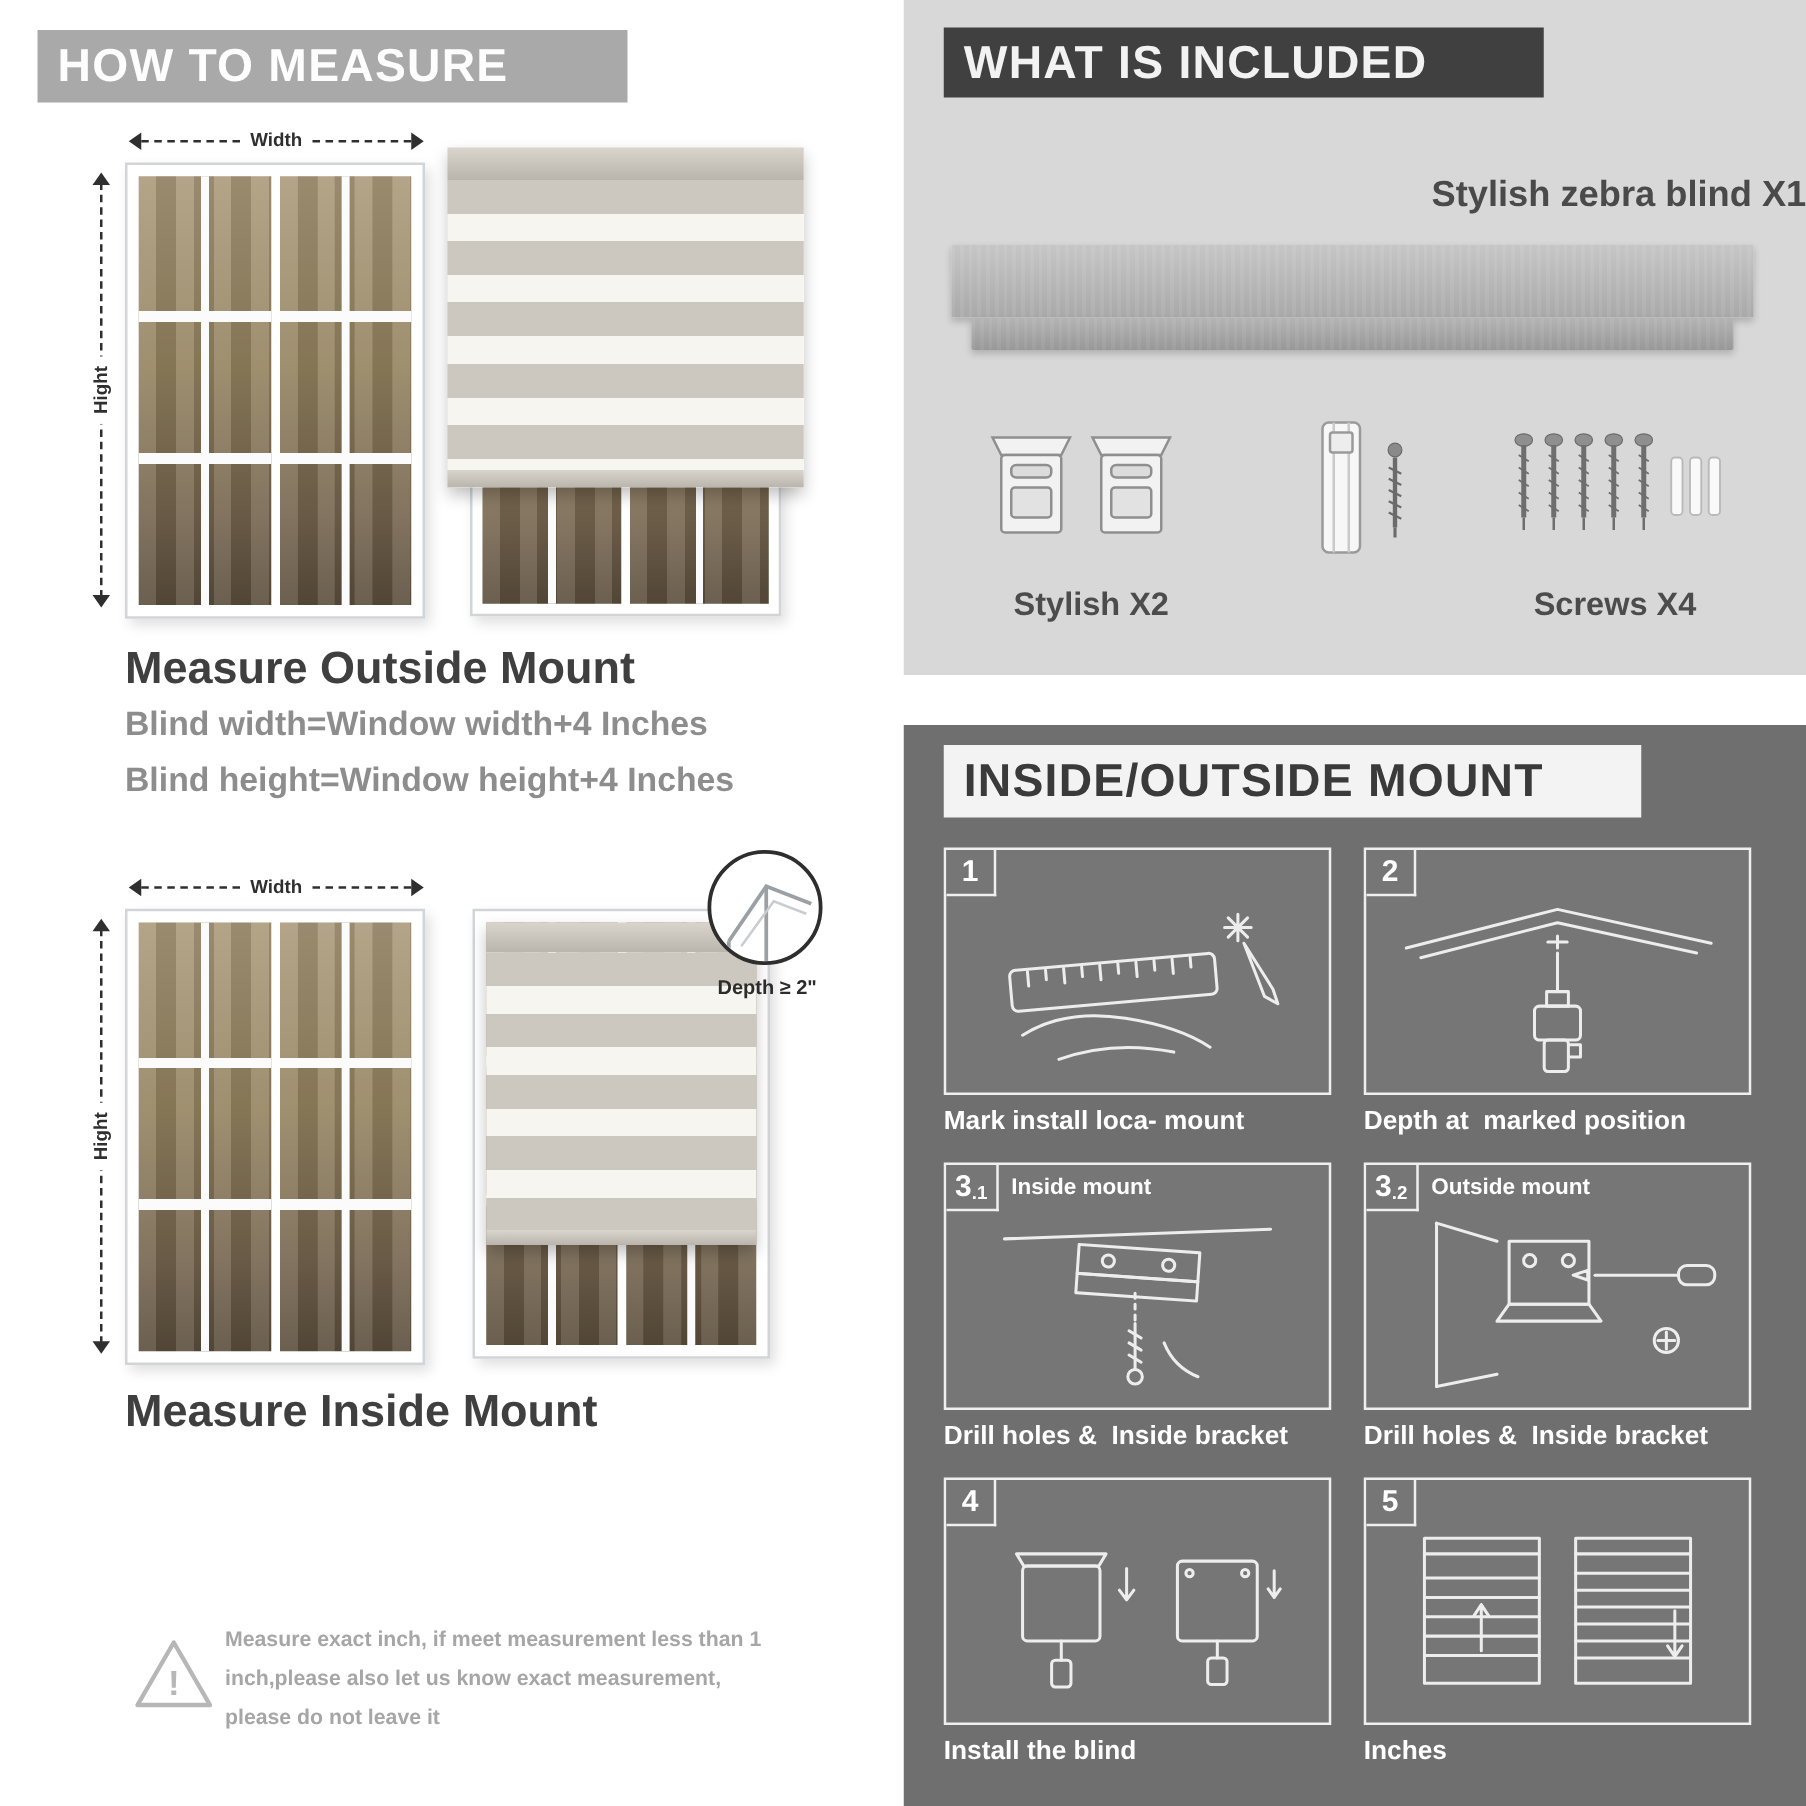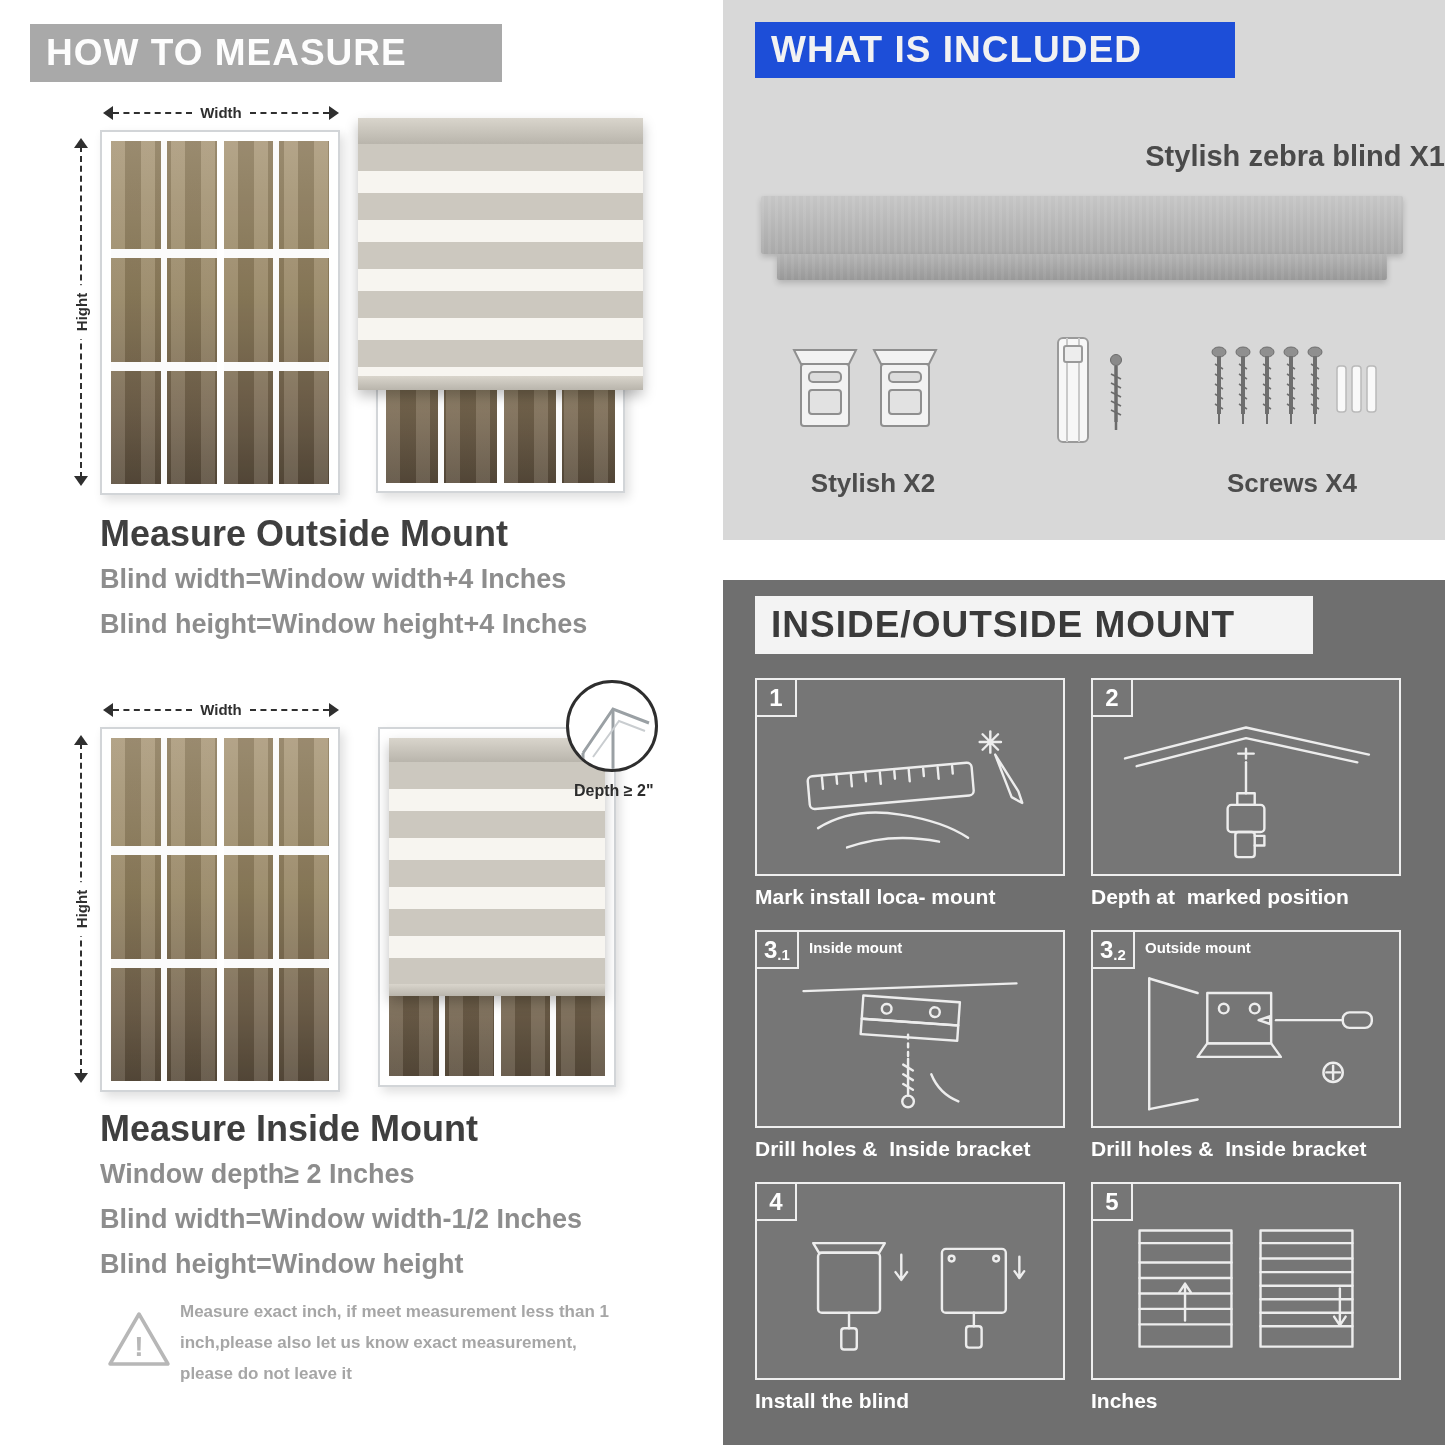--- a/index.html
+++ b/index.html
@@ -4,21 +4,21 @@
 <style>
   *{margin:0;padding:0;box-sizing:border-box}
   html,body{background:#fff}
   body{font-family:"Liberation Sans",sans-serif;-webkit-font-smoothing:antialiased}
   .page{position:relative;width:1445px;height:1445px;background:#fff;overflow:hidden}
   .abs{position:absolute}
 
   
   .banner{display:flex;align-items:center;padding-left:16px;font-weight:bold;font-size:37px;letter-spacing:1px}
   .banner.gray{background:#a9a9a9;color:#fdfdfd}
-  .banner.light{background:#1d4ed8;color:#f2f2f2}
+  .banner.light{background:#404040;color:#f2f2f2}
   .banner.white{background:#f3f3f3;color:#3a3a3a}
 
   
   .h2{font-size:36px;font-weight:bold;color:#3f3f3f}
   .formula{font-size:27px;font-weight:bold;color:#8d8d8d;margin:4px 0 14px}
   .note{font-size:17px;font-weight:bold;color:#a6a6a6;line-height:31px}
   .item-label{font-weight:bold;font-size:26px;color:#4c4c4c;text-align:center}
   .blind-label{font-weight:bold;font-size:29px;color:#4a4a4a;text-align:right}
 
   
@@ -59,21 +59,21 @@
   .headrail.valance{background:
     repeating-linear-gradient(90deg, rgba(255,255,255,.06) 0 3px, transparent 3px 7px),
     linear-gradient(180deg,#b4b4b4,#989898)}
 
   
   .cell{width:310px}
   .cell .box{height:198px;border:2px solid #efefef;background:#767676;position:relative;overflow:hidden}
   .cell .box svg{position:absolute;left:50%;top:55%;transform:translate(-50%,-50%)}
   .step-num{position:absolute;top:0;left:0;min-width:40px;height:37px;padding:0 7px;border-right:2px solid #efefef;border-bottom:2px solid #efefef;color:#fff;font-weight:bold;font-size:24px;display:flex;align-items:center;justify-content:center;background:#767676;z-index:2}
   .step-num .sub{font-size:15px;margin-top:9px}
-  .step-title{position:absolute;top:7px;left:52px;color:#fff;font-weight:bold;font-size:15px;z-index:2}
+  .step-title{position:absolute;top:7px;left:52px;color:#fff;font-weight:bold;font-size:18px;z-index:2}
   .caption{margin-top:9px;color:#fff;font-weight:bold;font-size:21px;white-space:pre-wrap}
   .art{stroke:#ededed;stroke-width:2.5;fill:none;stroke-linecap:round;stroke-linejoin:round}
 </style>
 </head>
 <body>
 
 <div class="page">
 
   <div class="banner gray abs" style="left:30px;top:24px;width:472px;height:58px">
     <span>HOW TO MEASURE</span>
@@ -158,25 +158,20 @@
   <div class="depth-circle abs" style="left:566px;top:680px;width:92px;height:92px">
     <svg width="86" height="86" viewBox="0 0 86 86">
       <path d="M14 70 L44 26 L80 40" stroke="#9aa0a4" stroke-width="3" fill="none"></path>
       <path d="M44 26 V86 M14 70 V86" stroke="#9aa0a4" stroke-width="3" fill="none"></path>
       <path d="M24 74 L50 38 L76 48" stroke="#c9cdd0" stroke-width="2" fill="none"></path>
     </svg>
   </div>
   <div class="depth-label abs" style="left:574px;top:782px">Depth ≥ 2"</div>
 
   <div class="h2 abs" style="left:100px;top:1108px">Measure Inside Mount</div>
-  <div class="abs" style="left:100px;top:1155px">
-    <p class="formula">Window depth≥ 2 Inches</p>
-    <p class="formula">Blind width=Window width-1/2 Inches</p>
-    <p class="formula">Blind height=Window height</p>
-  </div>
 
   <svg class="abs" style="left:106px;top:1308px" width="66" height="62" viewBox="0 0 66 62">
     <path d="M33 6 L62 56 L4 56 Z" fill="none" stroke="#b7b7b7" stroke-width="3.5" stroke-linejoin="round"></path>
     <text x="33" y="48" text-anchor="middle" font-size="28" font-weight="bold" fill="#b7b7b7" font-family="Liberation Sans, sans-serif">!</text>
   </svg>
   <div class="note abs" style="left:180px;top:1296px;width:452px">Measure exact inch, if meet measurement less than 1 inch,please also let us know exact measurement, please do not leave it</div>
 
   <div class="included-panel abs" style="left:723px;top:0;width:722px;height:540px">
 
     <div class="banner light abs" style="left:32px;top:22px;width:480px;height:56px">

